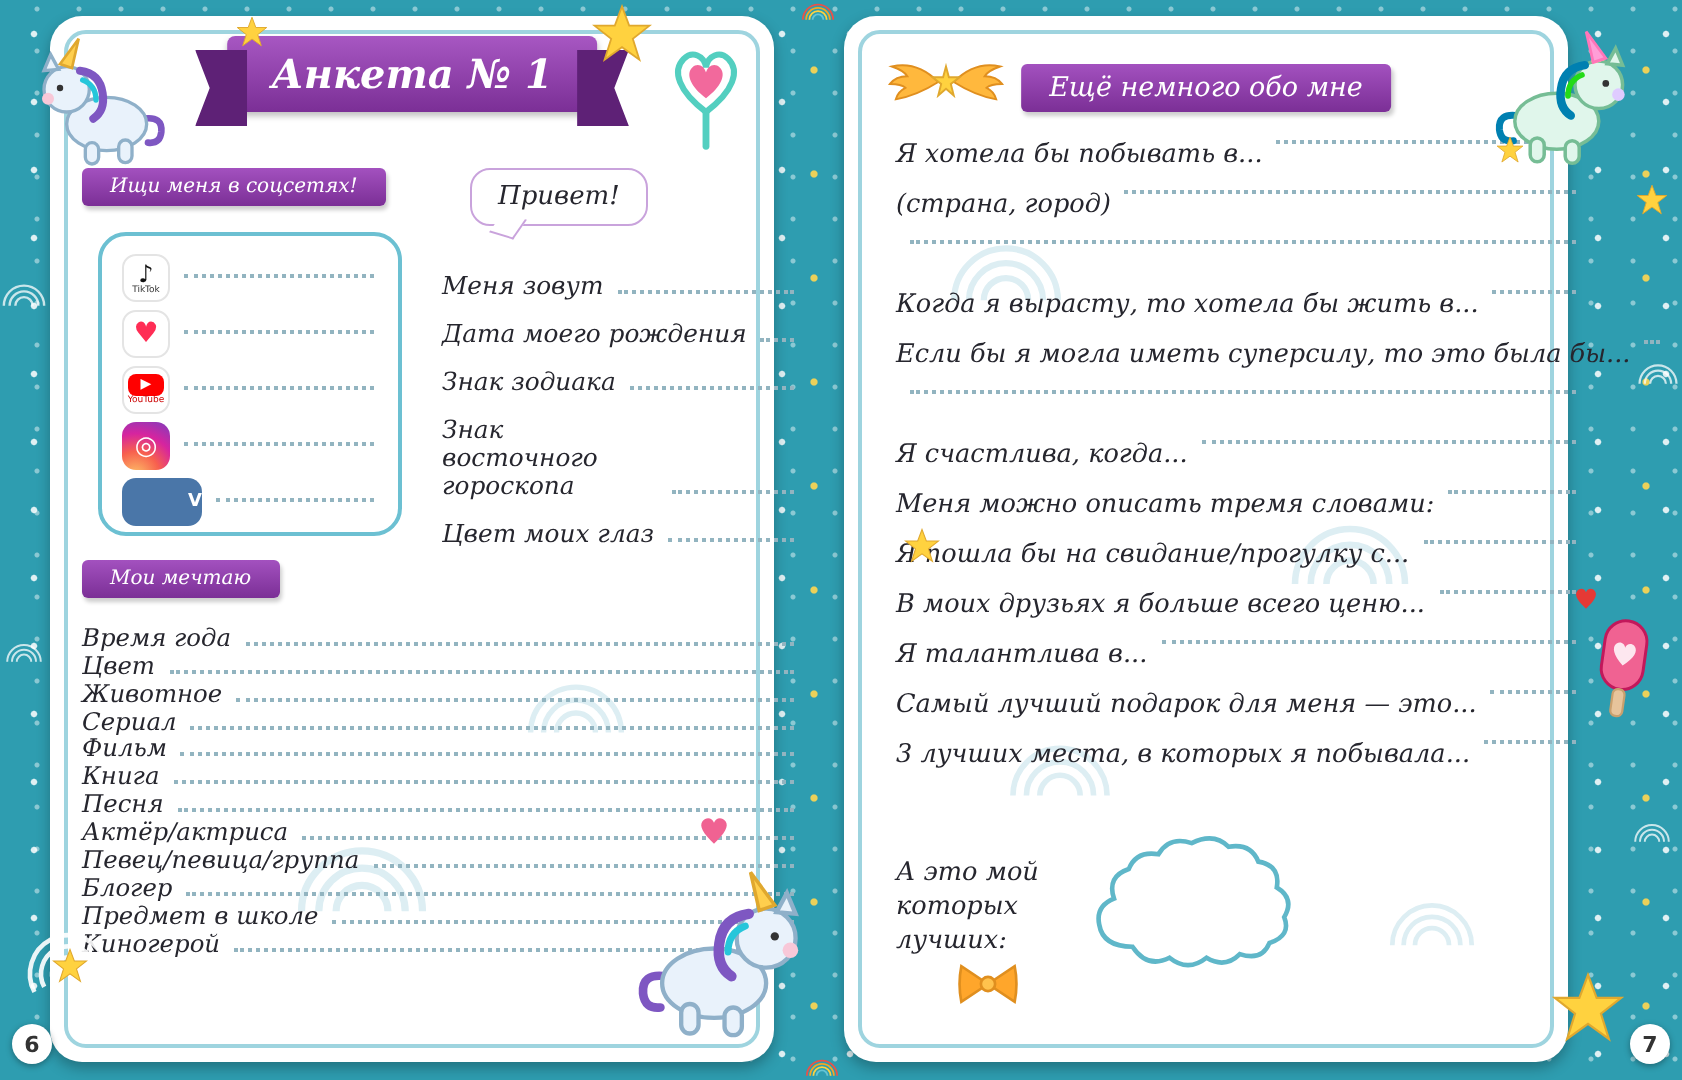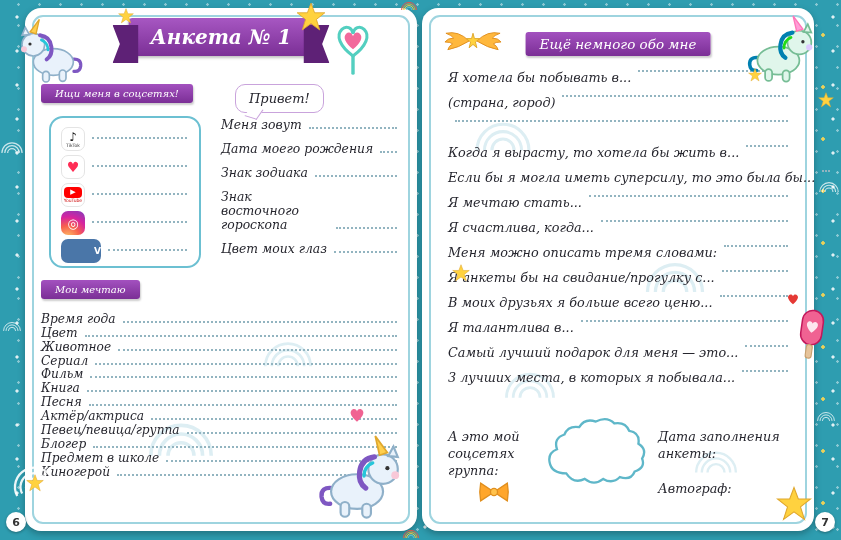--- a/index.html
+++ b/index.html
@@ -9,21 +9,21 @@
     background-image:
       radial-gradient(circle, rgba(255,255,255,.85) 1.3px, transparent 1.9px),
       radial-gradient(circle, rgba(255,215,80,.9) 1.5px, transparent 2.1px),
       radial-gradient(circle, rgba(255,255,255,.45) 1px, transparent 1.5px);
     background-size:34px 34px, 52px 52px, 21px 21px;
     background-position:0 0, 17px 9px, 8px 15px;
     font-family:"DejaVu Serif", serif;
     color:#26262e;
   }
   .page{
-    position:absolute;top:8px;width:392px;height:523px;background:#fff;
+    position:absolute;top:8px;width:362px;height:523px;background:#fff;
     border-radius:16px;box-shadow:0 3px 7px rgba(0,0,0,.28);
   }
   .page-left{left:25px;}
   .page-right{left:422px;}
   .page-inner{
     position:absolute;inset:7px;border:2px solid #9ed4df;border-radius:11px;
     pointer-events:none;z-index:2;
   }
   
   .ribbon{
@@ -78,21 +78,21 @@
     background:#f00;border-radius:4px;width:18px;height:11px;
     display:flex;align-items:center;justify-content:center;
   }
   .tile.youtube .glyph{color:#fff;font-size:7px;}
   .tile.youtube .caption{color:#c00;}
   .tile.instagram{border:none;background:radial-gradient(circle at 28% 112%, #fdc468 0%, #f7604e 38%, #d6249f 66%, #8a3ab9 95%);}
   .tile.instagram .glyph{color:#fff;font-size:13px;}
   .tile.vk{border:none;background:#4a76a8;padding-left:40px;}
   .tile.vk .glyph{color:#fff;font-size:9px;font-weight:bold;}
   
-  .fields{position:absolute;left:196px;top:110px;width:178px;z-index:3;}
+  .fields{position:absolute;left:196px;top:128px;width:178px;z-index:3;}
   .field-row{display:flex;align-items:flex-end;margin-bottom:10px;font-size:12.4px;font-style:italic;line-height:14px;}
   .fav-list{position:absolute;left:16px;top:304px;width:358px;z-index:3;}
   .fav-row{display:flex;align-items:flex-end;height:13.9px;font-size:12.2px;font-style:italic;line-height:13px;}
   .q-list{position:absolute;left:26px;top:62px;width:342px;z-index:3;}
   .q-row{display:flex;align-items:flex-start;height:25px;font-size:12.8px;font-style:italic;line-height:15px;}
   .q-label{white-space:nowrap;}
   
   .emoji-block{position:absolute;left:26px;top:420px;width:92px;font-size:12.8px;font-style:italic;line-height:17px;z-index:3;}
   .date-block{position:absolute;left:236px;top:420px;width:134px;font-size:12.8px;font-style:italic;line-height:17px;z-index:3;}
   .autograph{margin-top:18px;}
@@ -335,33 +335,32 @@
         </div>
       <div class="q-row">
           <span class="q-label">Когда я вырасту, то хотела бы жить в...</span>
           <span class="dots"></span>
         </div>
       <div class="q-row">
           <span class="q-label">Если бы я могла иметь суперсилу, то это была бы...</span>
           <span class="dots"></span>
         </div>
       <div class="q-row">
-          <span class="q-label">Я мечтаю стать...</span>
           <span class="dots"></span>
         </div>
       <div class="q-row">
           <span class="q-label">Я счастлива, когда...</span>
           <span class="dots"></span>
         </div>
       <div class="q-row">
           <span class="q-label">Меня можно описать тремя словами:</span>
           <span class="dots"></span>
         </div>
       <div class="q-row">
-          <span class="q-label">Я анкеты бы на свидание/прогулку с...</span>
+          <span class="q-label">Я пошла бы на свидание/прогулку с...</span>
           <span class="dots"></span>
         </div>
       <div class="q-row">
           <span class="q-label">В моих друзьях я больше всего ценю...</span>
           <span class="dots"></span>
         </div>
       <div class="q-row">
           <span class="q-label">Я талантлива в...</span>
           <span class="dots"></span>
         </div>
@@ -370,33 +369,28 @@
           <span class="dots"></span>
         </div>
       <div class="q-row">
           <span class="q-label">3 лучших места, в которых я побывала...</span>
           <span class="dots"></span>
         </div>
     </div>
 
     <div class="emoji-block">
       <div>А это мой</div>
-      <div>соцсетях</div>
-      <div>группа:</div>
+      <div>которых</div>
+      <div>лучших:</div>
     </div>
 
     <svg class="deco" style="left:116px;top:408px;width:112px;height:74px;z-index:3">
         <use href="#sym-cloud"></use>
       </svg>
 
-    <div class="date-block">
-      <div>Дата заполнения</div>
-      <div>анкеты:</div>
-      <div class="autograph">Автограф:</div>
-    </div>
   </div>
 
   <svg class="deco" style="left:8px;top:10px;width:80px;height:80px;transform:scaleX(-1)">
       <use href="#sym-unicorn"></use>
     </svg>
   <svg class="deco star" style="left:118px;top:8px;width:16px;height:16px">
       <use href="#sym-star"></use>
     </svg>
   <svg class="deco star" style="left:296px;top:2px;width:30px;height:30px">
       <use href="#sym-star"></use>

